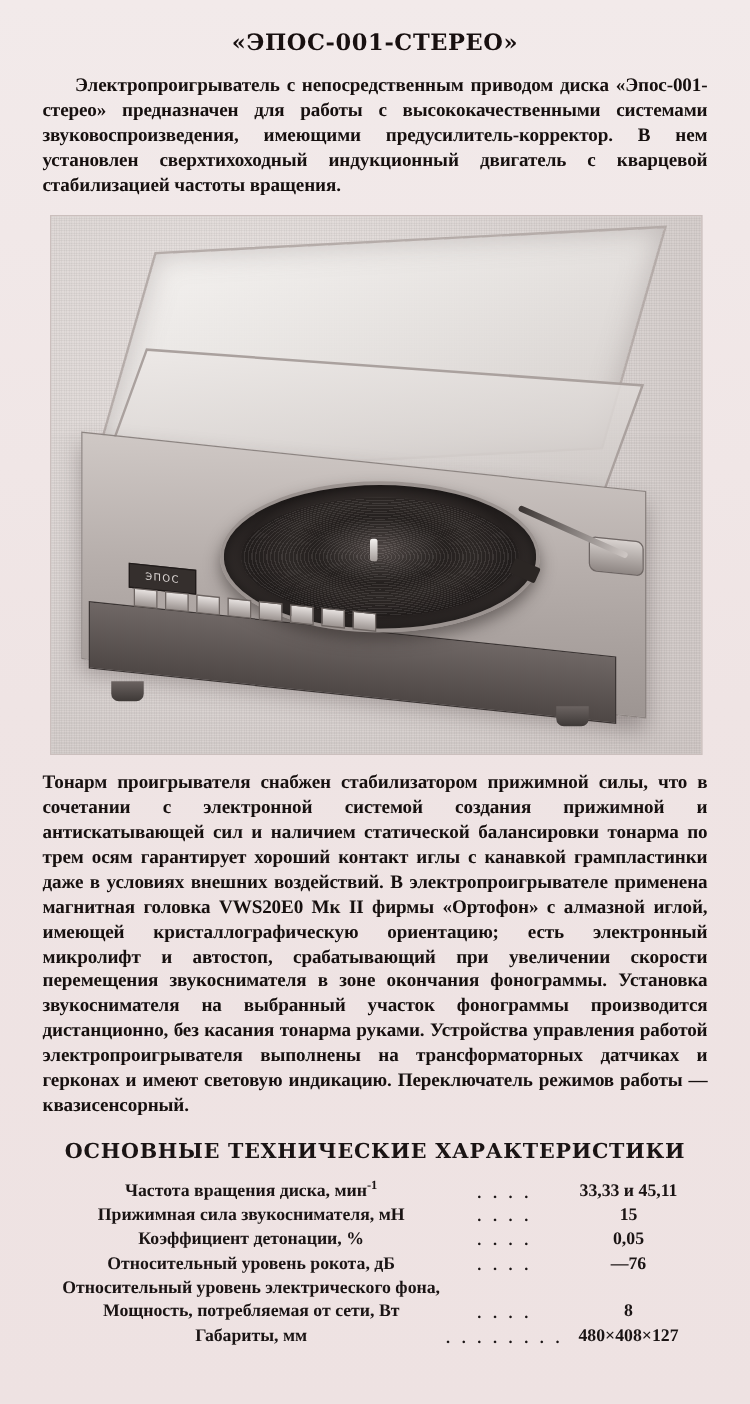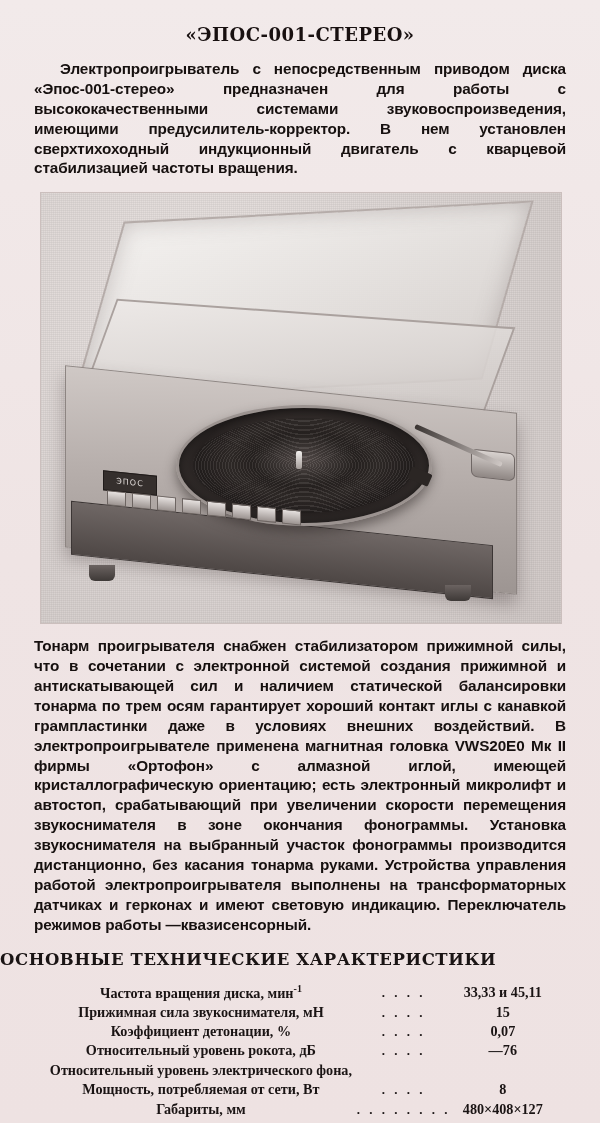--- a/index.html
+++ b/index.html
@@ -32,21 +32,21 @@
     margin: 24px 0 14px 0;
     font-family: "DejaVu Serif", serif;
     color: #181010;
   }
   .body-text {
     font-size: 15.3px;
     line-height: 1.30;
     text-align: justify;
     font-weight: bold;
     margin: 0 34px;
-    font-family: Liberation Sans, sans-serif;
+    font-family: Liberation Serif, serif;
     color: #16100f;
     letter-spacing: -0.1px;
   }
   .body-text p {
     margin: 0 0 0 0;
   }
   .intro {
     text-indent: 26px;
   }
   
@@ -186,20 +186,21 @@
   .foot {
     position: absolute;
     width: 26px; height: 16px;
     background: linear-gradient(180deg,#6b6361,#3e3937);
     border-radius: 0 0 6px 6px;
   }
   .foot.f1 { left: 48px; top: 372px; }
   .foot.f2 { left: 404px; top: 392px; }
   
   .specs-title {
+    text-align: center;
     font-weight: bold;
     font-size: 16.5px;
     letter-spacing: 0.6px;
     margin: 16px 0 12px 0;
     font-family: "DejaVu Serif", serif;
   }
   table.specs {
     width: 510px;
     margin: 0 auto;
     border-collapse: collapse;
@@ -283,21 +284,21 @@
           <td class="value">33,33 и 45,11</td>
         </tr>
         <tr>
           <td class="label">Прижимная сила звукоснимателя, мН</td>
           <td class="dots">. . . .</td>
           <td class="value">15</td>
         </tr>
         <tr>
           <td class="label">Коэффициент детонации, %</td>
           <td class="dots">. . . .</td>
-          <td class="value">0,07</td>
+          <td class="value">0,05</td>
         </tr>
         <tr>
           <td class="label">Относительный уровень рокота, дБ</td>
           <td class="dots">. . . .</td>
           <td class="value">—76</td>
         </tr>
         <tr>
           <td class="label">Относительный уровень электрического фона,</td>
           <td class="dots"></td>
           <td class="value"></td>

